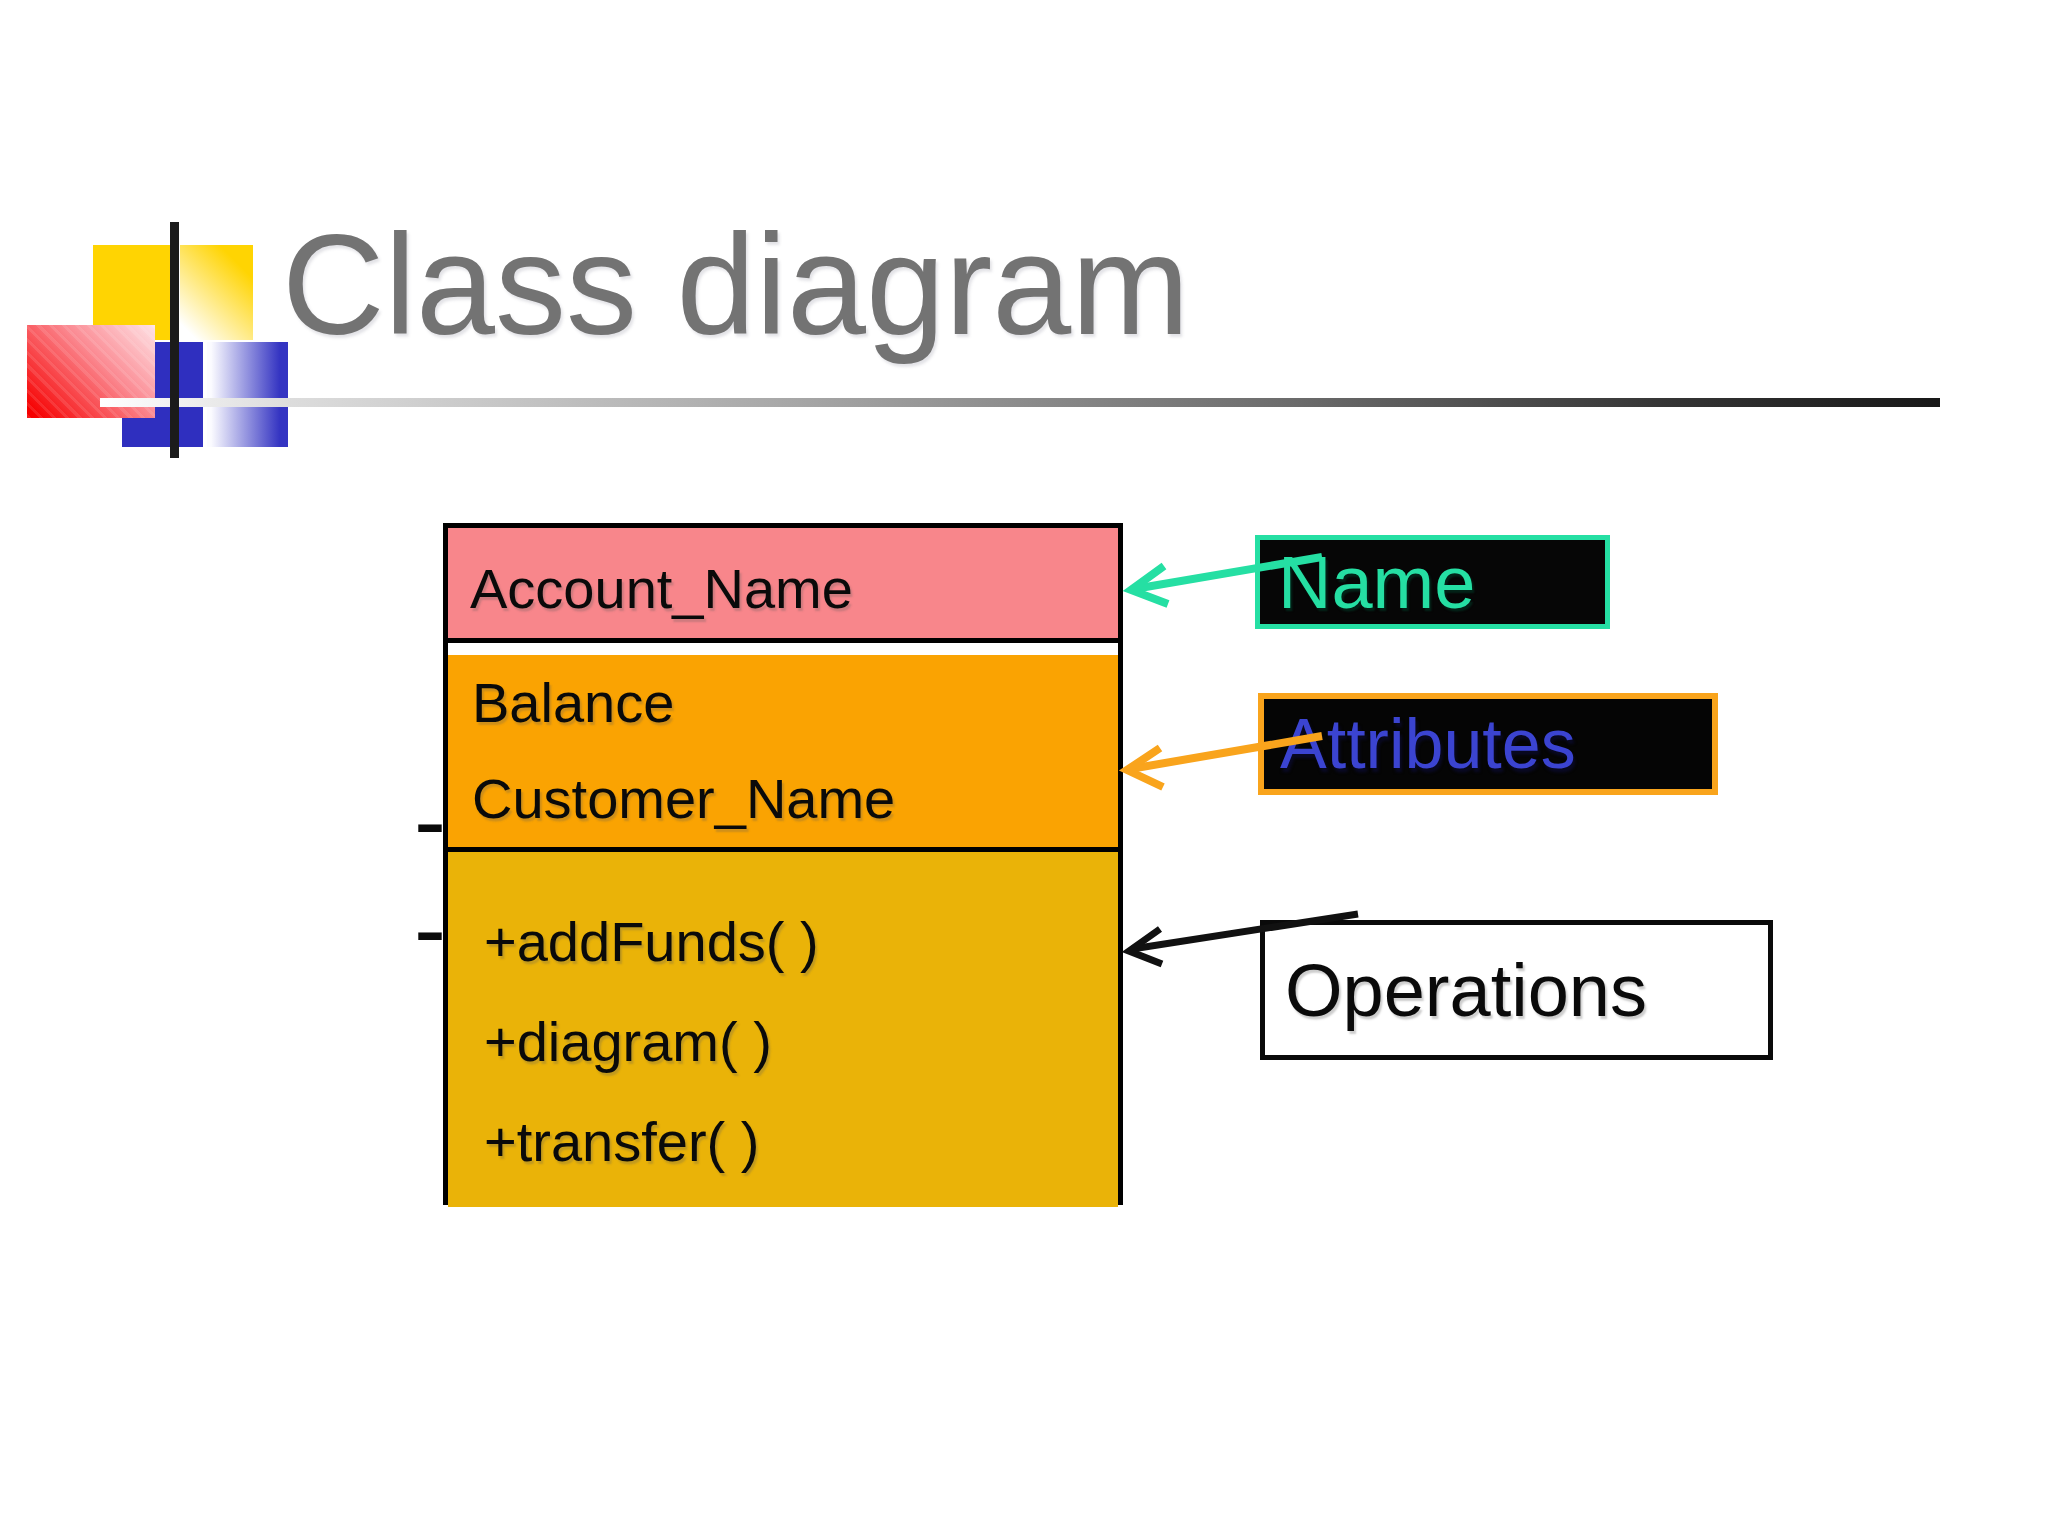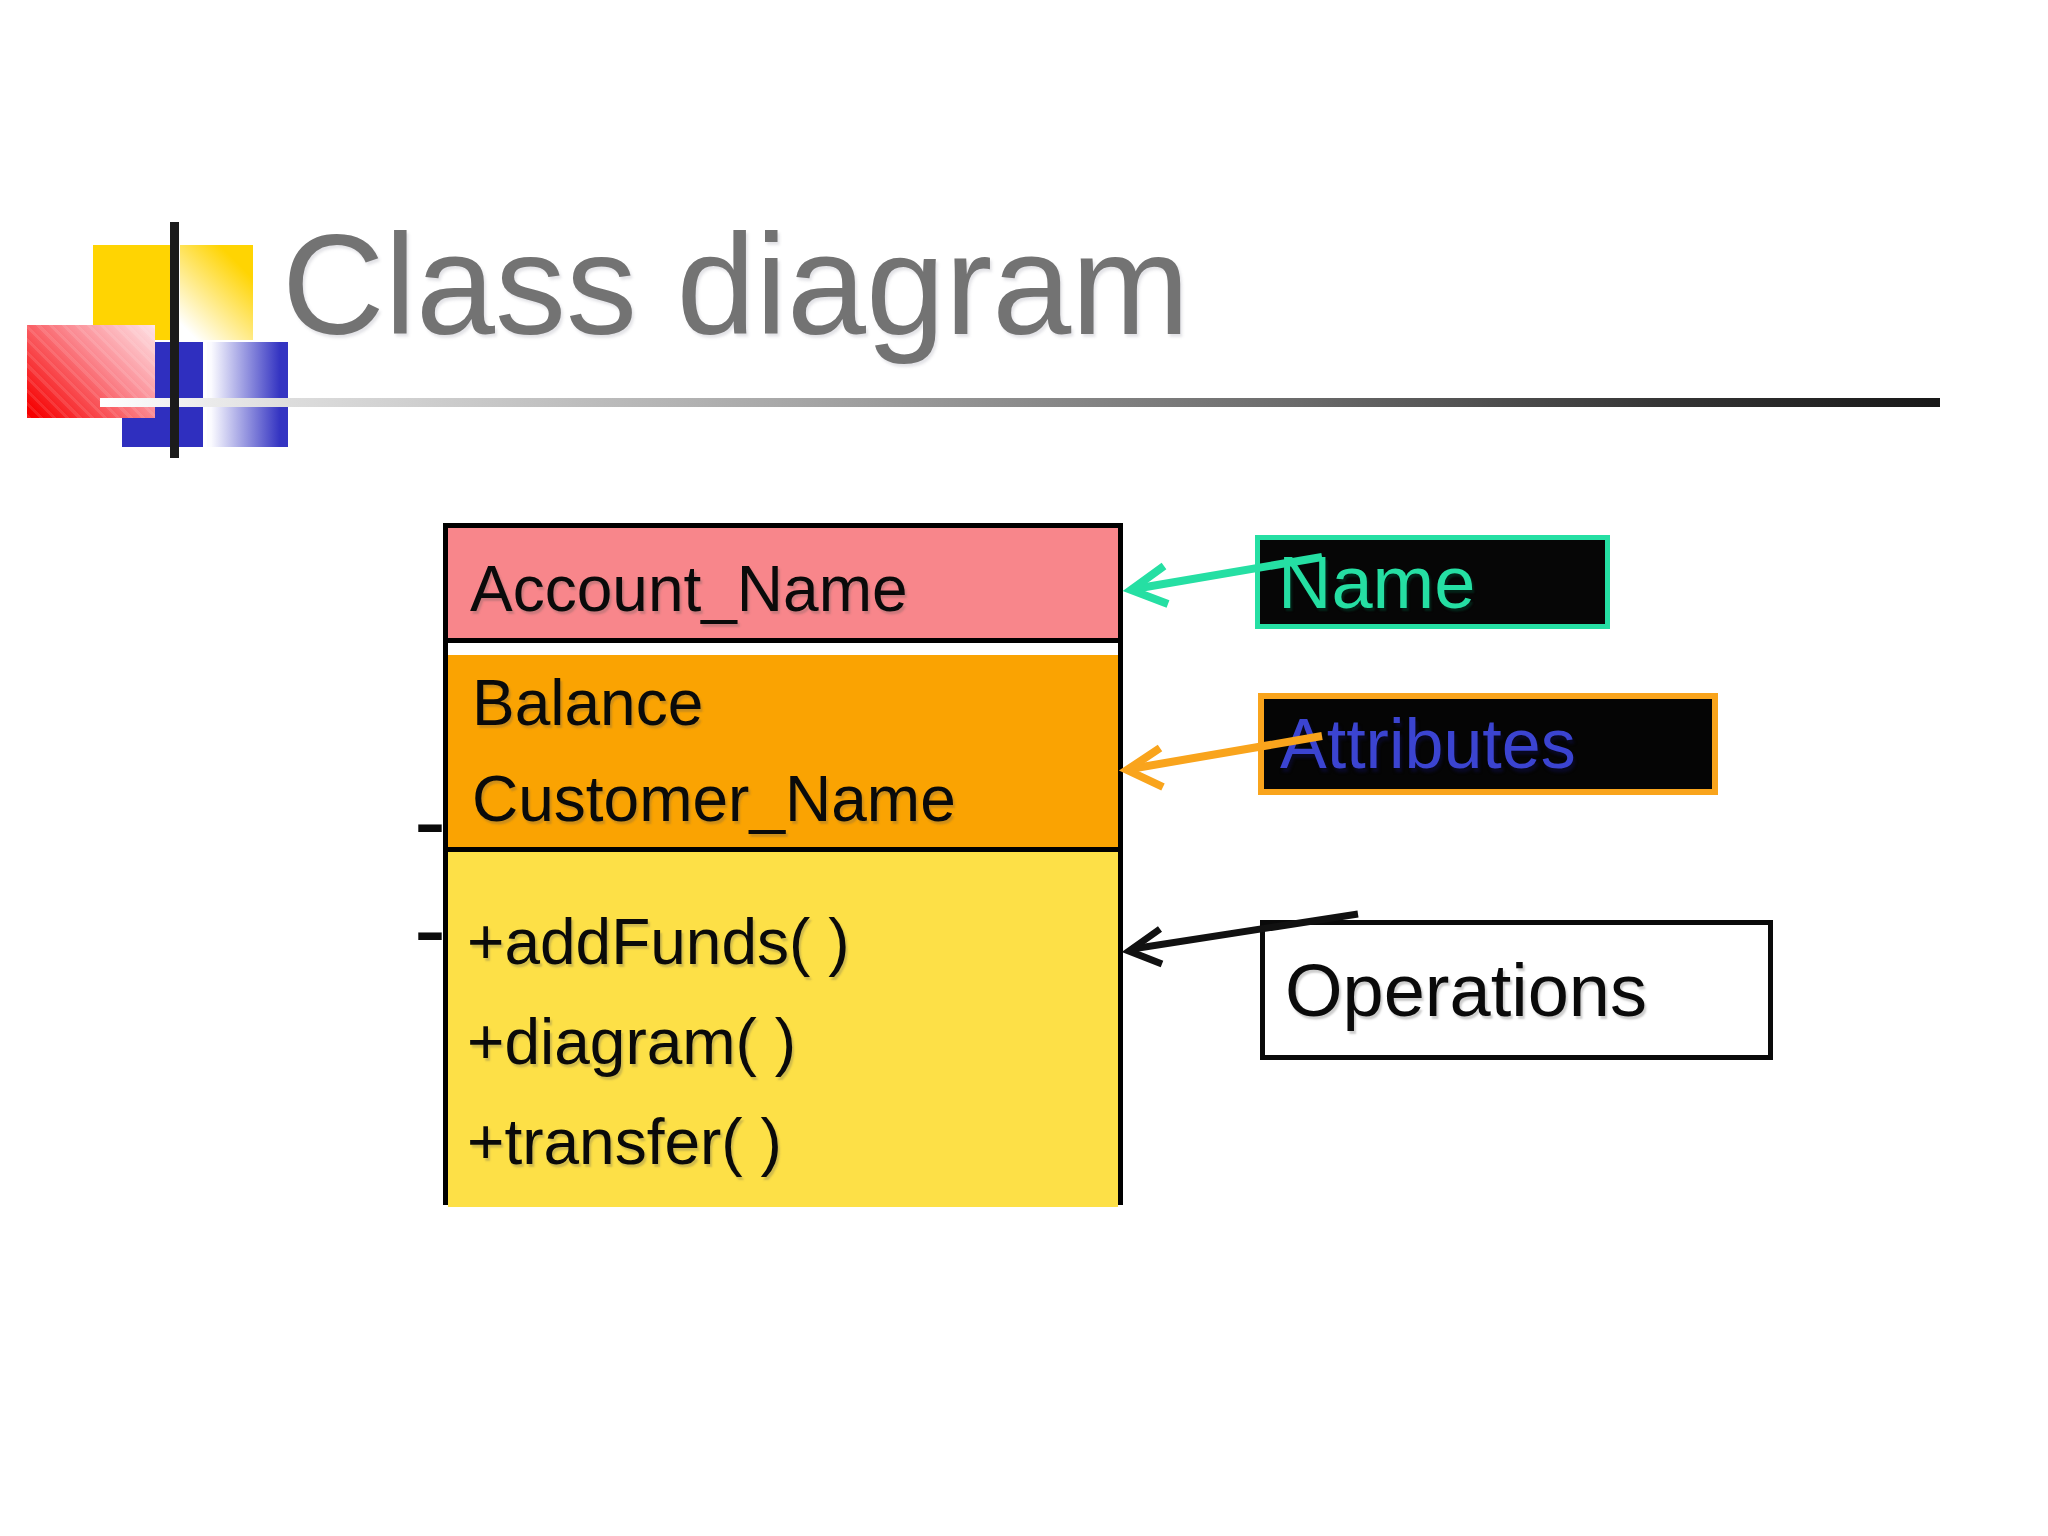--- a/index.html
+++ b/index.html
@@ -71,25 +71,25 @@
     padding: 0 0 1px 22px;
   }
   .comp-attrs {
     height: 197px;
     background: #FAA302;
     border-bottom: 5px solid #000000;
     padding-left: 24px;
   }
   .comp-ops {
     height: 355px;
-    background: #fde047;
-    padding: 40px 0 0 19px;
+    background: #eab308;
+    padding: 40px 0 0 36px;
   }
   .box-text {
-    font-size: 64px;
+    font-size: 56px;
     line-height: 96px;
     color: #0a0a0a;
     white-space: nowrap;
     text-shadow: 2px 3px 2px rgba(90,90,90,0.28);
   }
   .attr-row2 { margin-top: 12px; }
   .op-row { line-height: 100px; }
   .vis-dash {
     position: absolute;
     font-size: 96px;

